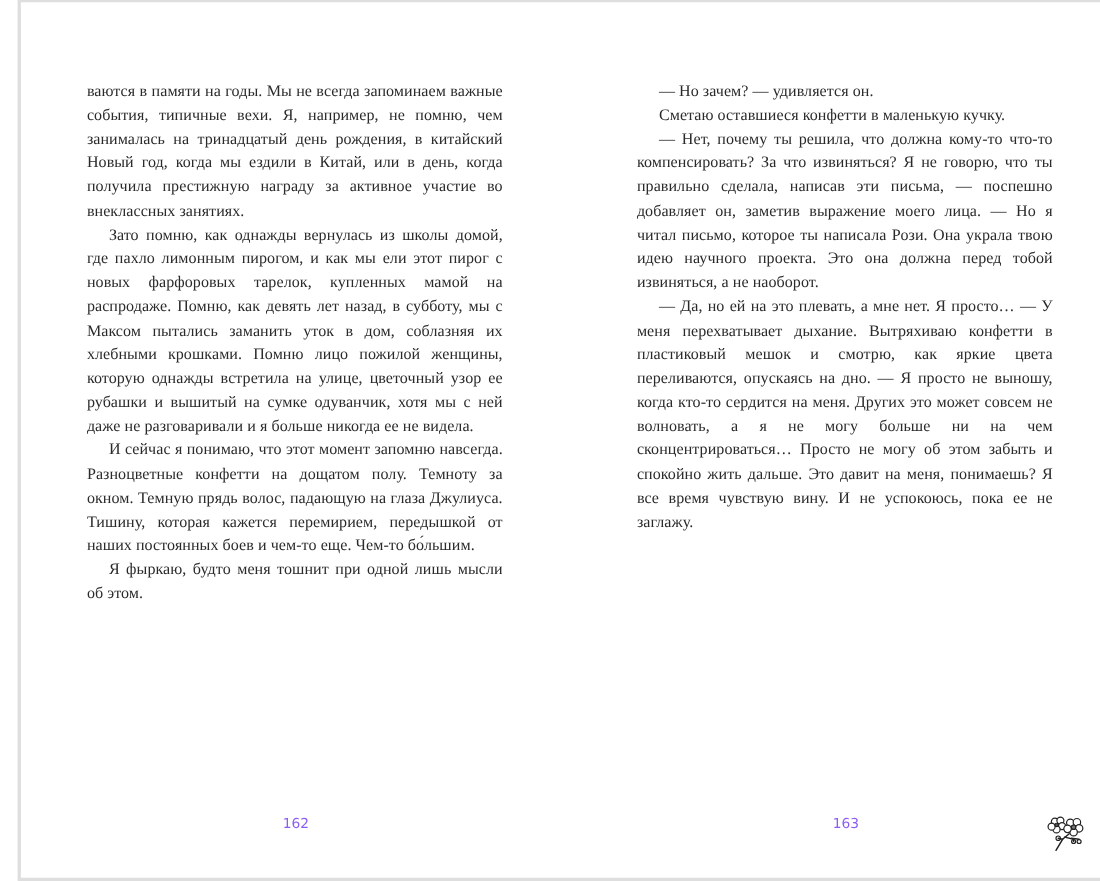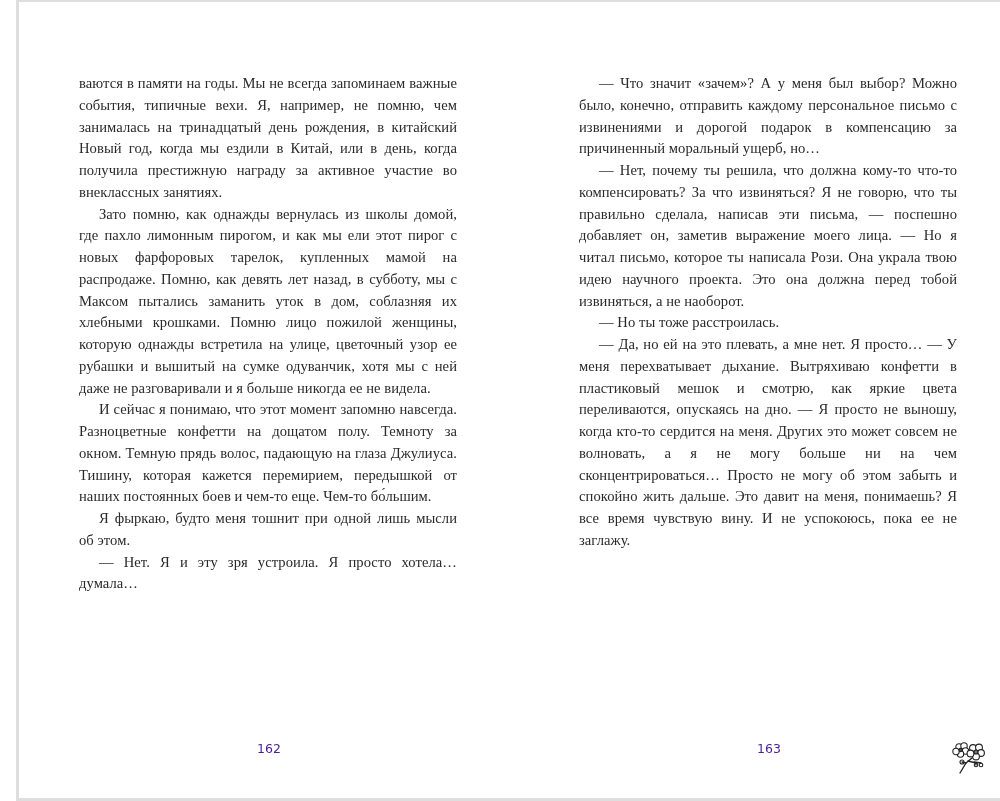--- a/index.html
+++ b/index.html
@@ -19,46 +19,45 @@
     font-family: "Liberation Serif", "DejaVu Serif", serif;
     font-size: 14.6px; line-height: 21.75px; color: #2a2a2a;
     text-align: justify; letter-spacing: 0.05px;
   }
   .page.left .text { left: 60px; }
   .page.right .text { left: 60px; }
   .text p { margin: 0; text-indent: 20px; text-align: justify; }
   .text p.noindent { text-indent: 0; }
   .folio {
     position: absolute; top: 739px; width: 100px; text-align: center;
-    font-family: "DejaVu Sans", sans-serif; font-size: 12.5px; color: #4c1d95;
+    font-family: "DejaVu Sans", sans-serif; font-size: 12.5px; color: #8b5cf6;
   }
   .page.left .folio { left: 200px; }
   .page.right .folio { left: 200px; text-align: center; }
   .ornament { position: absolute; left: 431px; top: 738px; width: 40px; height: 36px; }
 </style>
 </head>
 <body>
 
 <div class="spread">
   <div class="page left">
     <div class="text">
       <p class="noindent">ваются в памяти на годы. Мы не всегда запоминаем важные события, типичные вехи. Я, например, не помню, чем занималась на тринадцатый день рождения, в китайский Новый год, когда мы ездили в Китай, или в день, когда получила престижную награду за активное участие во внеклассных занятиях.</p>
       <p>Зато помню, как однажды вернулась из школы домой, где пахло лимонным пирогом, и как мы ели этот пирог с новых фарфоровых тарелок, купленных мамой на распродаже. Помню, как девять лет назад, в субботу, мы с Максом пытались заманить уток в дом, соблазняя их хлебными крошками. Помню лицо пожилой женщины, которую однажды встретила на улице, цветочный узор ее рубашки и вышитый на сумке одуванчик, хотя мы с ней даже не разговаривали и я больше никогда ее не видела.</p>
       <p>И сейчас я понимаю, что этот момент запомню навсегда. Разноцветные конфетти на дощатом полу. Темноту за окном. Темную прядь волос, падающую на глаза Джулиуса. Тишину, которая кажется перемирием, передышкой от наших постоянных боев и чем-то еще. Чем-то бо́льшим.</p>
       <p>Я фыркаю, будто меня тошнит при одной лишь мысли об этом.</p>
-      <p>— Нет. Я и эту зря устроила. Я просто хотела… думала…</p>
     </div>
     <div class="folio">162</div>
   </div>
 
   <div class="page right">
     <div class="text">
-      <p>— Что значит «зачем»? А у меня был выбор? Можно было, конечно, отправить каждому персональное письмо с извинениями и дорогой подарок в компенсацию за причиненный моральный ущерб, но…</p>
+      <p>— Но зачем? — удивляется он.</p>
+      <p>Сметаю оставшиеся конфетти в маленькую кучку.</p>
       <p>— Нет, почему ты решила, что должна кому-то что-то компенсировать? За что извиняться? Я не говорю, что ты правильно сделала, написав эти письма, — поспешно добавляет он, заметив выражение моего лица. — Но я читал письмо, которое ты написала Рози. Она украла твою идею научного проекта. Это она должна перед тобой извиняться, а не наоборот.</p>
-      <p>— Но ты тоже расстроилась.</p>
       <p>— Да, но ей на это плевать, а мне нет. Я просто… — У меня перехватывает дыхание. Вытряхиваю конфетти в пластиковый мешок и смотрю, как яркие цвета переливаются, опускаясь на дно. — Я просто не выношу, когда кто-то сердится на меня. Других это может совсем не волновать, а я не могу больше ни на чем сконцентрироваться… Просто не могу об этом забыть и спокойно жить дальше. Это давит на меня, понимаешь? Я все время чувствую вину. И не успокоюсь, пока ее не заглажу.</p>
     </div>
     <div class="folio">163</div>
     <svg class="ornament" viewBox="0 0 40 36">
       <g fill="#fff" stroke="#222" stroke-width="1.1">
 
         <circle cx="9" cy="7" r="3.2"></circle>
         <circle cx="14" cy="6" r="3.2"></circle>
         <circle cx="15.5" cy="11" r="3.2"></circle>
         <circle cx="10.5" cy="14" r="3.2"></circle>

